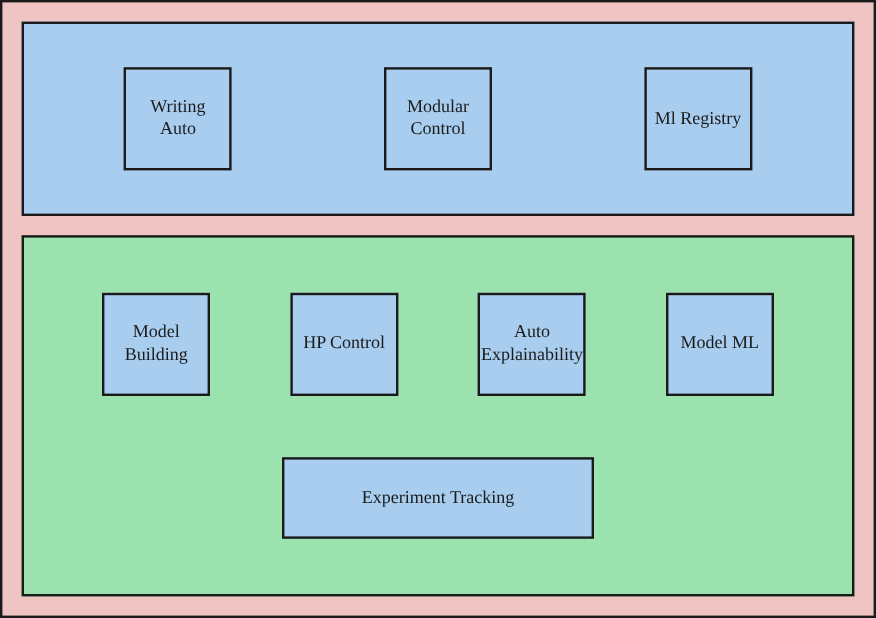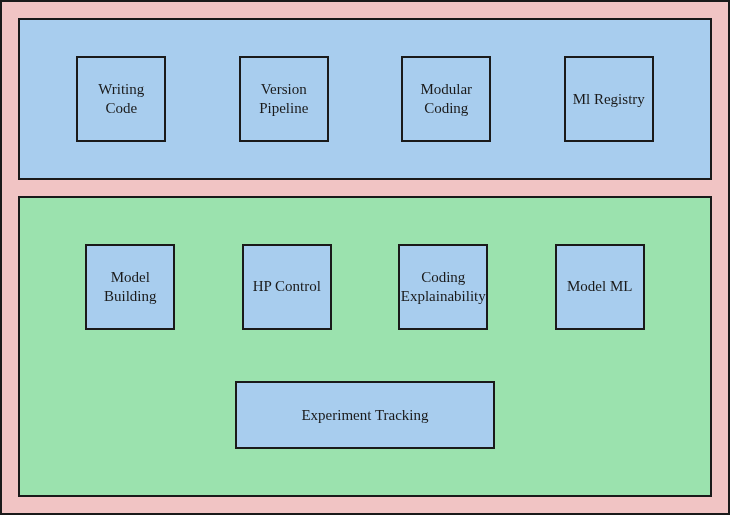--- a/index.html
+++ b/index.html
@@ -70,43 +70,40 @@
     align-items: center;
     width: 100%;
     gap: 16px;
   }
 </style>
 </head>
 <body>
 
 <div class="panel panel-top">
   <div class="box sq">
-    <span>Writing Code</span>
+    <span>Writing Auto</span>
   </div>
   <div class="box sq">
-    <span>Version Pipeline</span>
-  </div>
-  <div class="box sq">
-    <span>Modular Coding</span>
+    <span>Modular Control</span>
   </div>
   <div class="box sq">
     <span>Ml Registry</span>
   </div>
 </div>
 
 <div class="panel panel-bottom">
   <div class="row">
     <div class="box sq">
       <span>Model Building</span>
     </div>
     <div class="box sq">
       <span>HP Control</span>
     </div>
     <div class="box sq">
-      <span>Coding Explainability</span>
+      <span>Auto Explainability</span>
     </div>
     <div class="box sq">
       <span>Model ML</span>
     </div>
   </div>
   <div class="row-wide">
     <div class="box wide">
       <span>Experiment Tracking</span>
     </div>
   </div>

